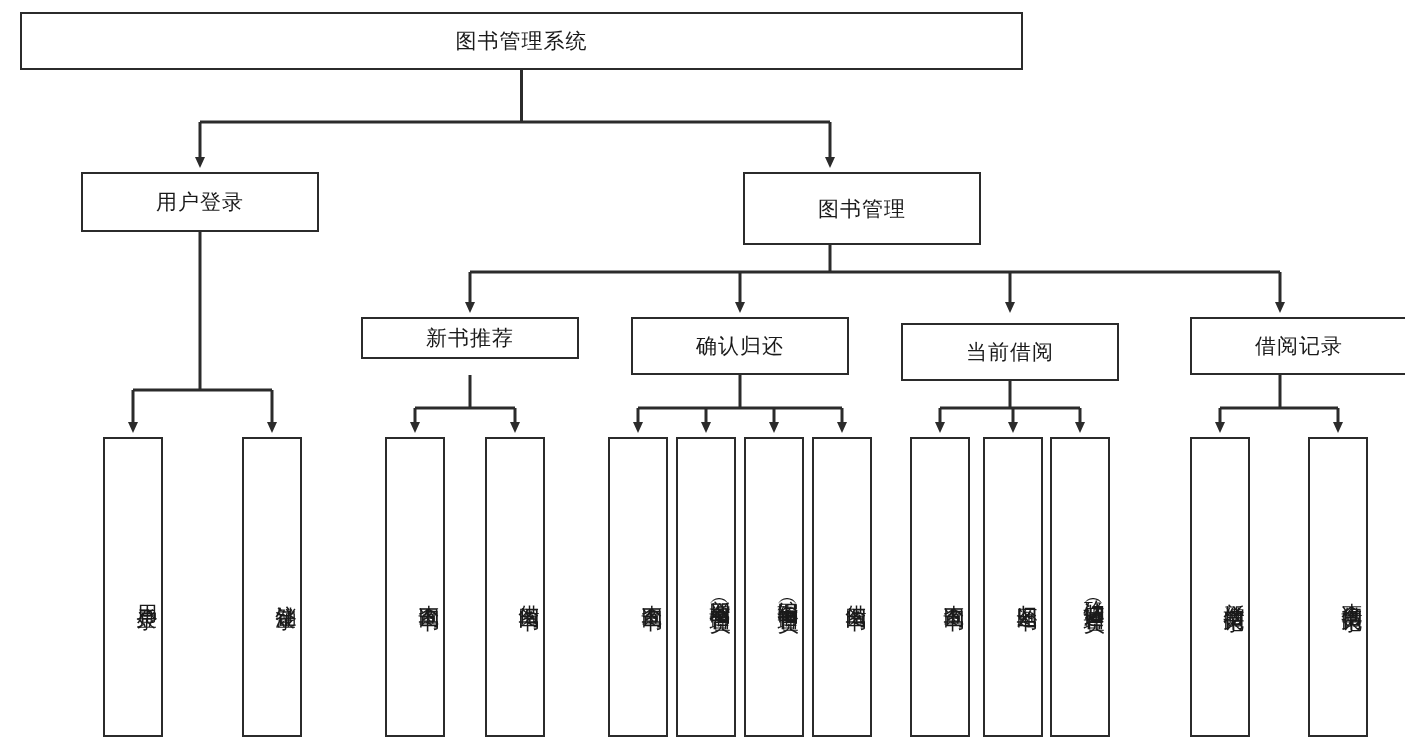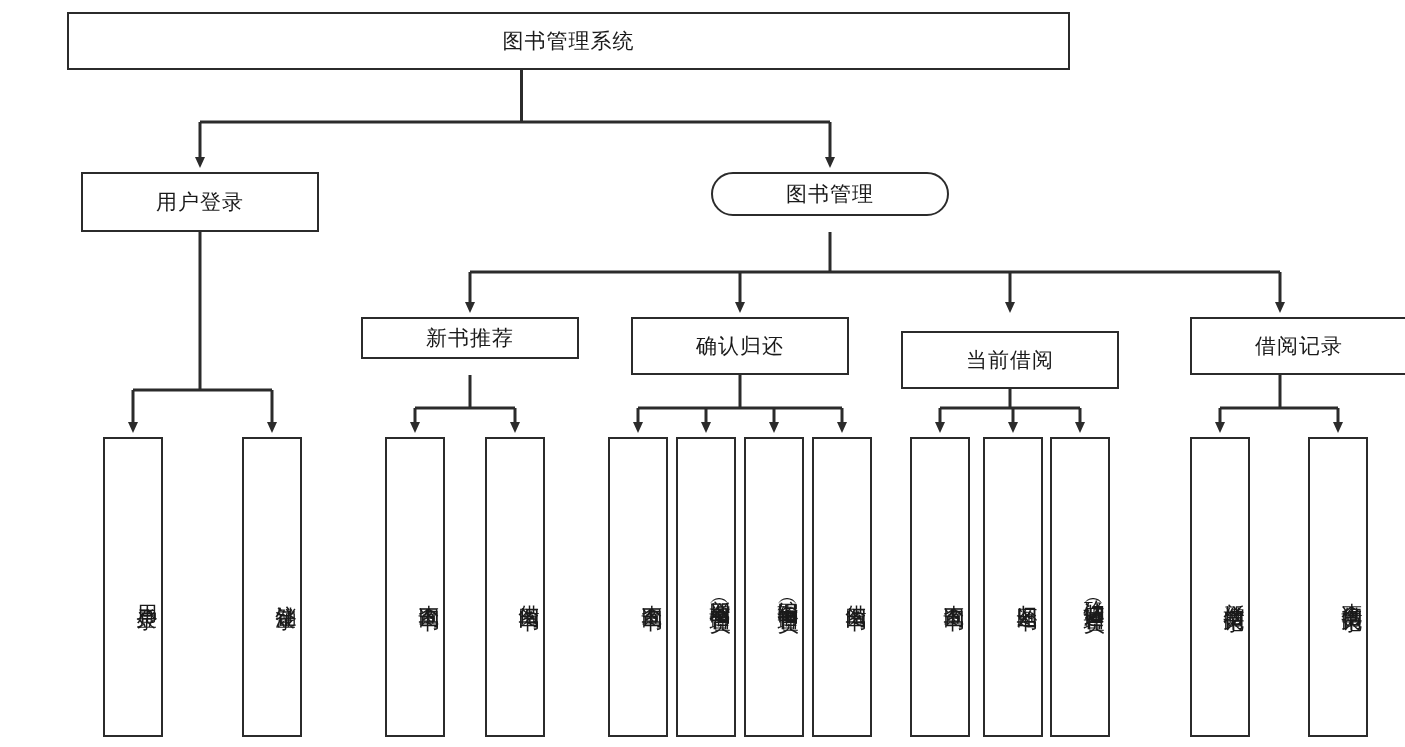--- a/index.html
+++ b/index.html
@@ -109,36 +109,36 @@
         <path d="M1013,408 L1013,423" marker-end="url(#arrow)"></path>
         <path d="M1080,408 L1080,423" marker-end="url(#arrow)"></path>
         <path d="M1280,375 L1280,408"></path>
         <path d="M1220,408 L1338,408"></path>
         <path d="M1220,408 L1220,423" marker-end="url(#arrow)"></path>
         <path d="M1338,408 L1338,423" marker-end="url(#arrow)"></path>
       </g>
   </svg>
 
   <div id="nodes">
-      <div class="node horiz" style="left: 20px; top: 12px; width: 1003px; height: 58px; margin-left: 47px;">
+      <div class="node horiz" style="left: 20px; top: 12px; width: 1003px; height: 58px;">
         <span>图书管理系统</span>
       </div>
       <div class="node horiz" style="left: 81px; top: 172px; width: 238px; height: 60px;">
         <span>用户登录</span>
       </div>
-      <div class="node horiz" style="left: 711px; top: 172px; width: 238px; height: 44px; border-radius: 24px;">
+      <div class="node horiz" style="left: 743px; top: 172px; width: 238px; height: 73px;">
         <span>图书管理</span>
       </div>
       <div class="node horiz" style="left: 361px; top: 317px; width: 218px; height: 42px;">
         <span>新书推荐</span>
       </div>
       <div class="node horiz" style="left: 631px; top: 317px; width: 218px; height: 58px;">
         <span>确认归还</span>
       </div>
-      <div class="node horiz" style="left: 901px; top: 331px; width: 218px; height: 58px;">
+      <div class="node horiz" style="left: 901px; top: 323px; width: 218px; height: 58px;">
         <span>当前借阅</span>
       </div>
       <div class="node horiz" style="left: 1190px; top: 317px; width: 218px; height: 58px;">
         <span>借阅记录</span>
       </div>
       <div class="node vert" style="left: 103px; top: 437px; width: 60px; height: 300px;">
         <span class="vtext">用户登录</span>
       </div>
       <div class="node vert" style="left: 242px; top: 437px; width: 60px; height: 300px;">
         <span class="vtext">注销登录</span>

